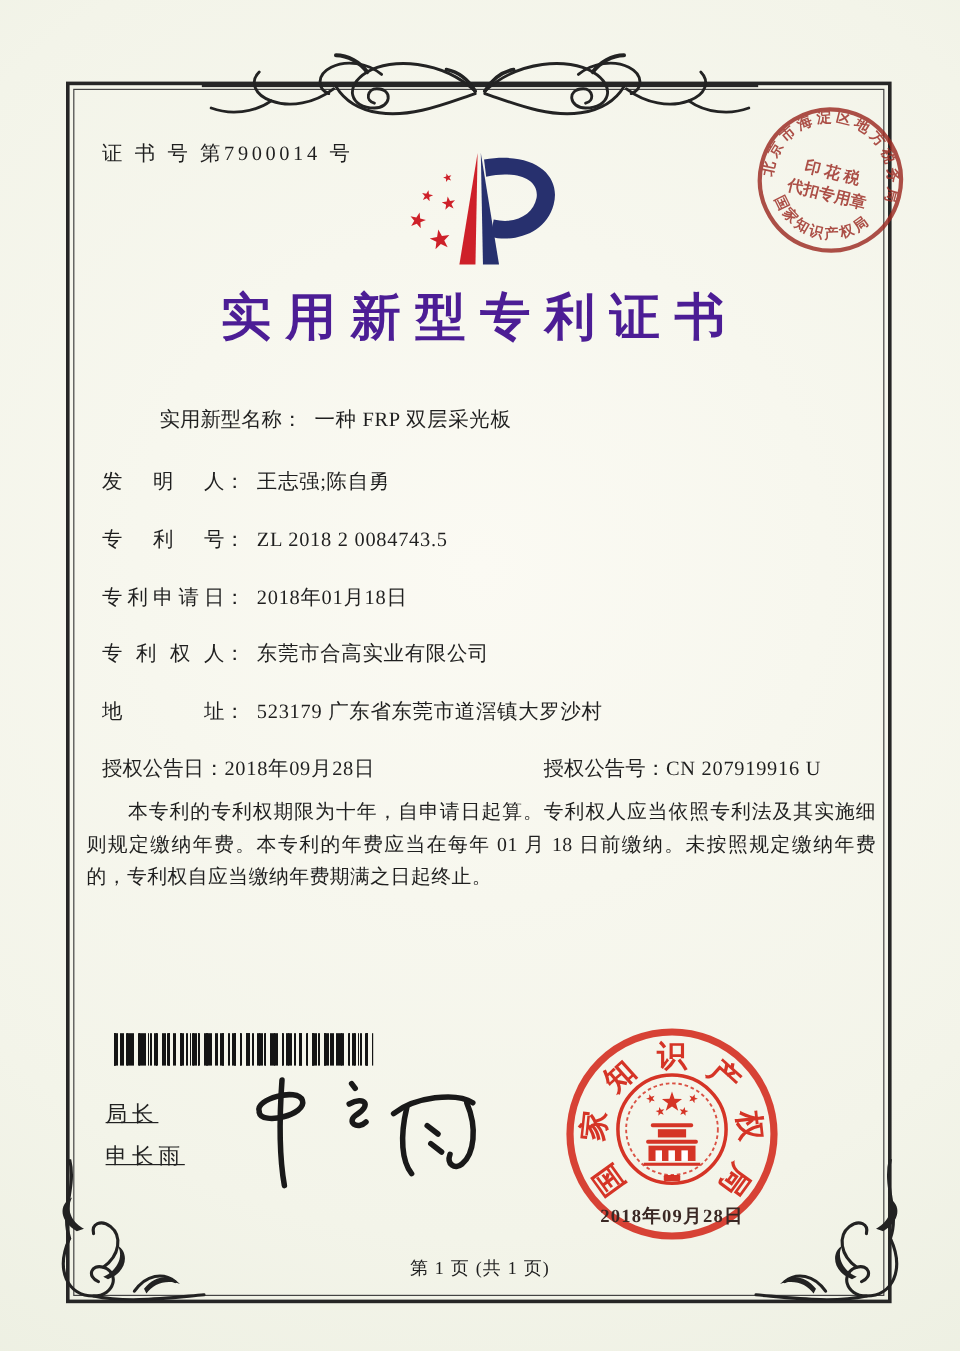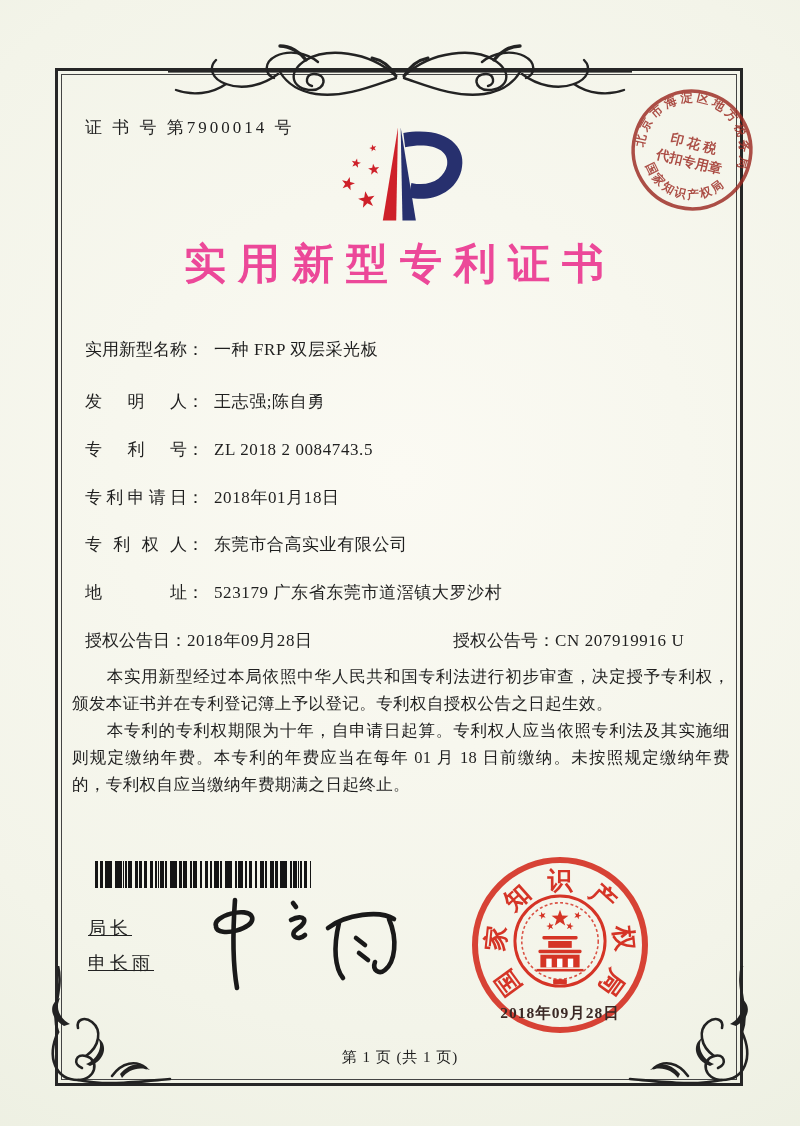--- a/index.html
+++ b/index.html
@@ -17,21 +17,21 @@
     border:3px solid #262626;box-sizing:border-box;
   }
   .frame-inner{
     position:absolute;left:3px;top:3px;right:3px;bottom:3px;
     border:1px solid #444;
   }
   
   .cert-no{left:85px;top:116px;font-size:17px;letter-spacing:3px;}
   .title{
     left:0;top:236px;width:800px;text-align:center;
-    font-size:42px;font-weight:bold;letter-spacing:12px;color:#ec4899;
+    font-size:42px;font-weight:bold;letter-spacing:12px;color:#4c1d95;
   }
   
   .row{left:85px;width:640px;font-size:17px;white-space:nowrap;}
   .flabel{
     display:inline-block;width:102px;
     text-align:justify;text-align-last:justify;text-justify:inter-character;
     vertical-align:top;
   }
   .fcolon{display:inline-block;margin:0 2px 0 0;}
   .fvalue{display:inline-block;margin-left:8px;letter-spacing:0.6px;}
@@ -165,21 +165,21 @@
     <text font-size="11.5" font-weight="bold" letter-spacing="2" font-family="Liberation Serif, DejaVu Serif, serif">
       <textPath href="#taxArcBottom" xlink:href="#taxArcBottom" startOffset="50%" text-anchor="middle">国家知识产权局</textPath>
     </text>
     <text x="64" y="62" text-anchor="middle" font-size="13" font-weight="bold" font-family="Liberation Serif, DejaVu Serif, serif">印 花 税</text>
     <text x="64" y="80" text-anchor="middle" font-size="13" font-weight="bold" font-family="Liberation Serif, DejaVu Serif, serif">代扣专用章</text>
   </g>
 </svg>
 
 <div class="abs title">实用新型专利证书</div>
 
-<div class="abs row" style="top:338px;">
+<div class="abs row" style="top:338px;margin-left:48px;">
   <span class="flabel">实用新型名称</span><span class="fcolon">：</span><span class="fvalue">一种 FRP 双层采光板</span>
 </div>
 <div class="abs row" style="top:390px;">
   <span class="flabel">发明人</span><span class="fcolon">：</span><span class="fvalue">王志强;陈自勇</span>
 </div>
 <div class="abs row" style="top:438px;">
   <span class="flabel">专利号</span><span class="fcolon">：</span><span class="fvalue">ZL 2018 2 0084743.5</span>
 </div>
 <div class="abs row" style="top:486px;">
   <span class="flabel">专利申请日</span><span class="fcolon">：</span><span class="fvalue">2018年01月18日</span>
@@ -192,21 +192,20 @@
 </div>
 
 <div class="abs row" style="top:629px;">
   <span>授权公告日</span><span>：</span><span style="letter-spacing:0.6px;">2018年09月28日</span>
   <span class="grant-right">
     <span>授权公告号</span><span>：</span><span style="letter-spacing:0.6px;text-align:right;">CN 207919916 U</span>
   </span>
 </div>
 
 <div class="abs paras">
-  <p>本实用新型经过本局依照中华人民共和国专利法进行初步审查，决定授予专利权，颁发本证书并在专利登记簿上予以登记。专利权自授权公告之日起生效。</p>
   <p>本专利的专利权期限为十年，自申请日起算。专利权人应当依照专利法及其实施细则规定缴纳年费。本专利的年费应当在每年 01 月 18 日前缴纳。未按照规定缴纳年费的，专利权自应当缴纳年费期满之日起终止。</p>
 </div>
 
 <div class="abs barcode"></div>
 
 <div class="abs signer t1">局长</div>
 <div class="abs signer t2">申长雨</div>
 
 <svg class="abs sig-svg" width="215" height="104" viewBox="0 0 215 104">
   <g fill="none" stroke="#191919" stroke-width="4.6" stroke-linecap="round" stroke-linejoin="round">

